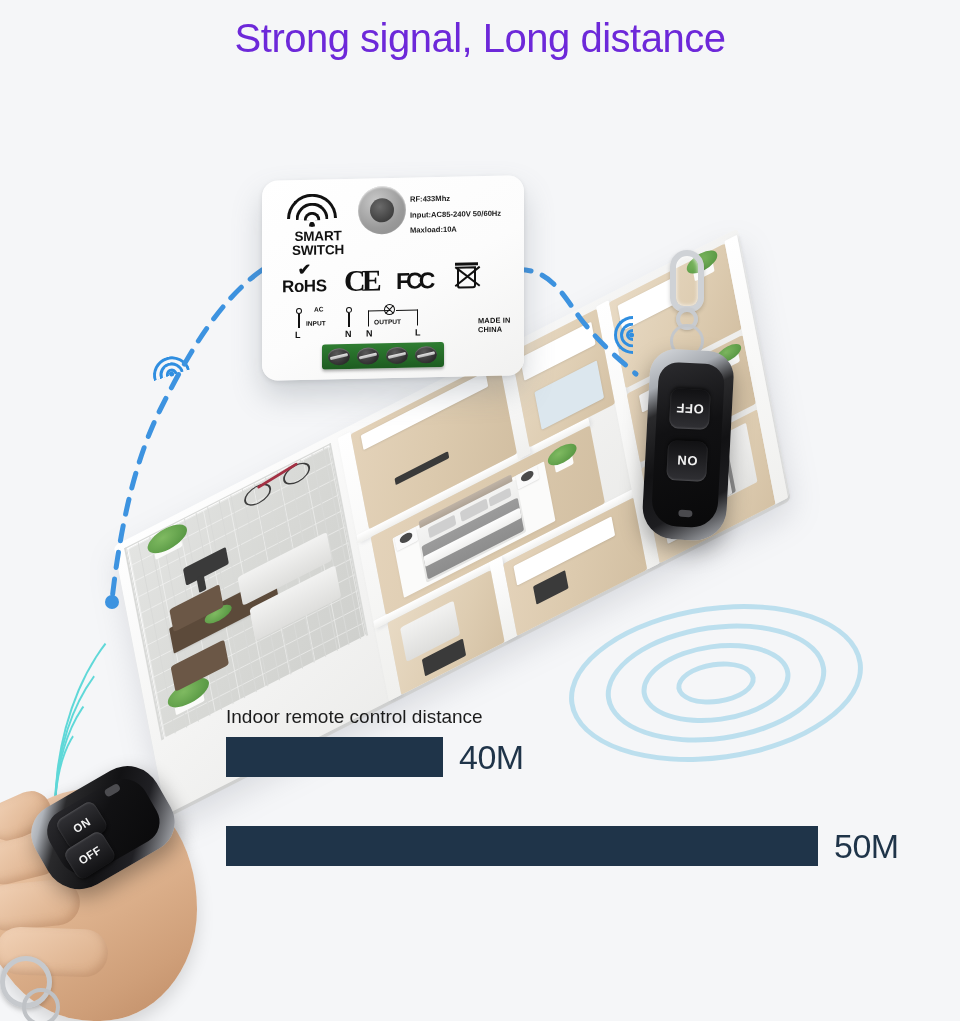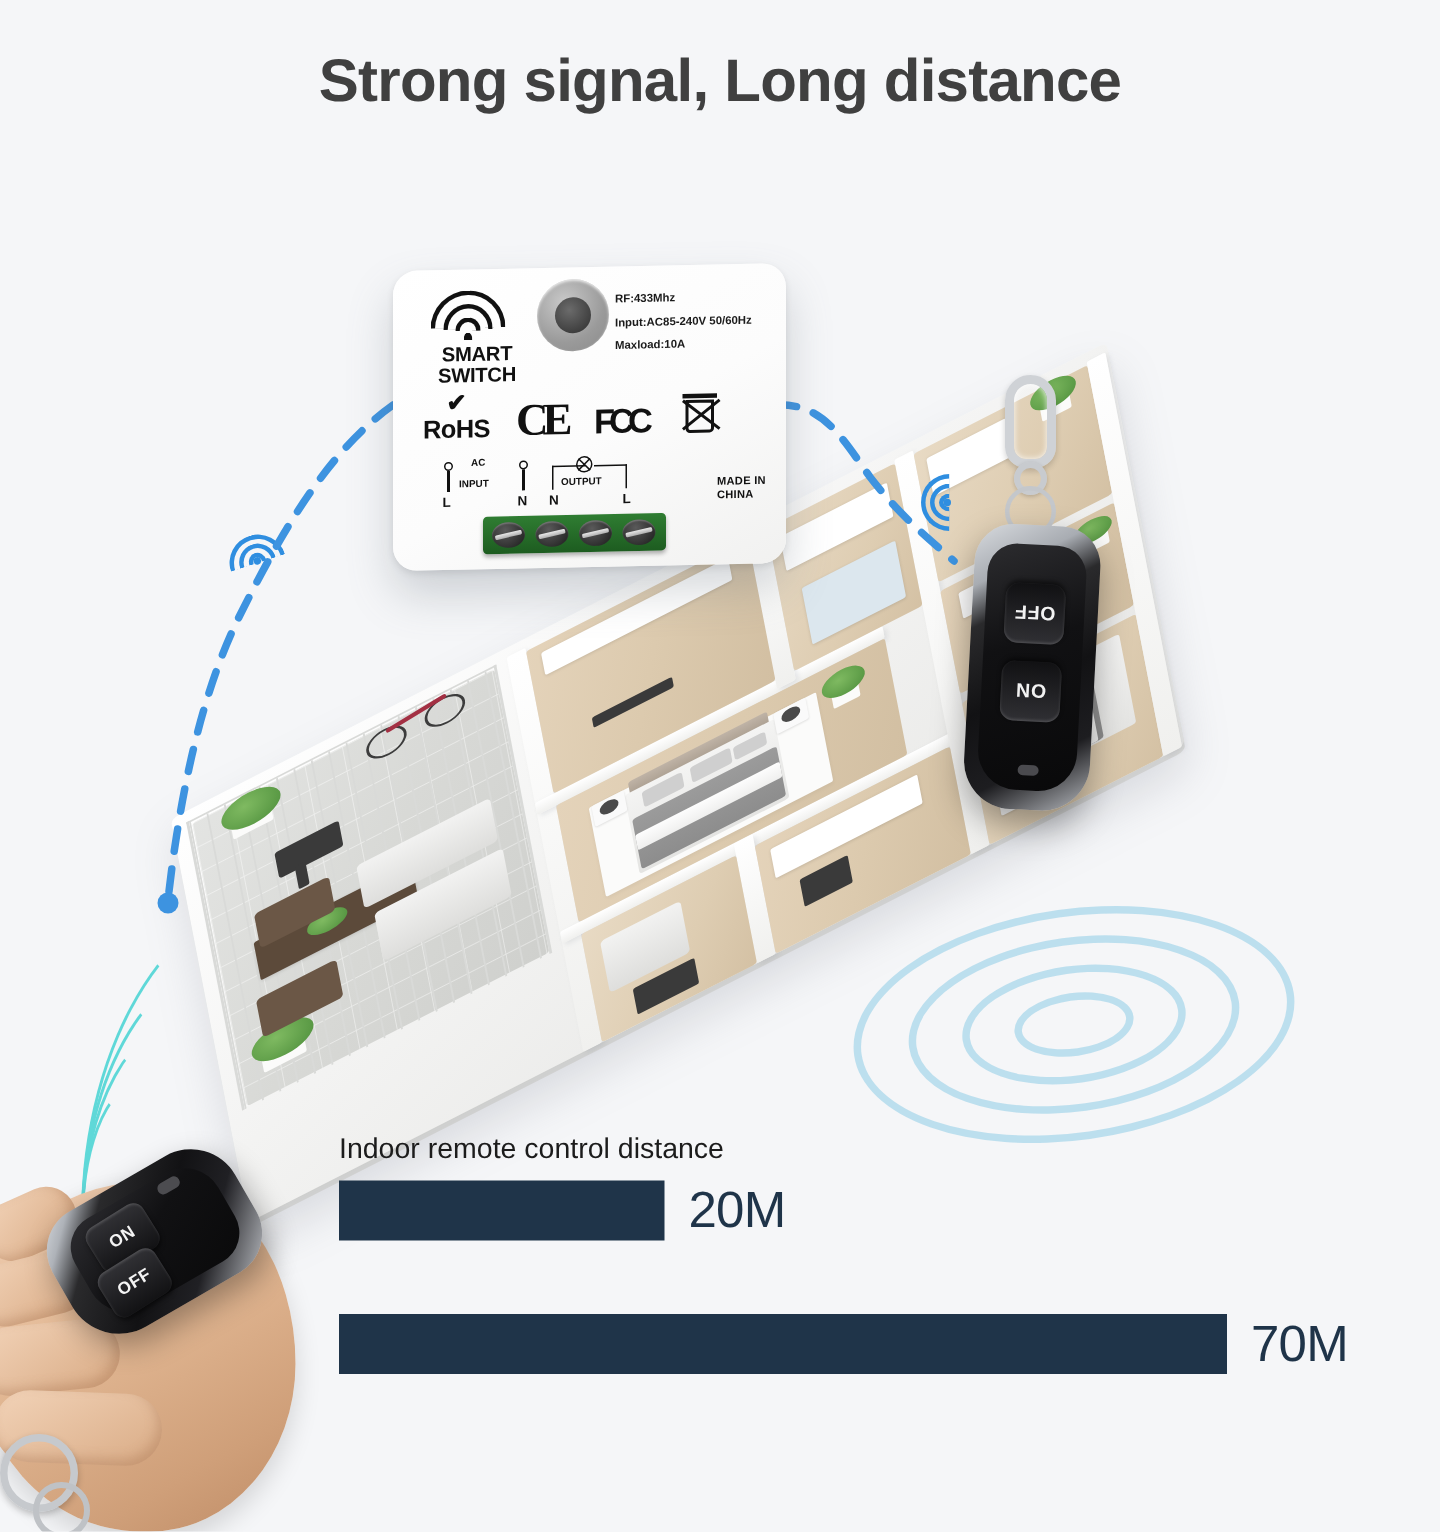--- a/index.html
+++ b/index.html
@@ -6,22 +6,22 @@
   body {
     width:960px; height:1021px;
     background:#f5f6f8;
     font-family:"Liberation Sans", sans-serif;
     position:relative; overflow:hidden;
   }
 
   
   .header { position:absolute; top:0; left:0; width:960px; text-align:center; }
   .title {
-    font-size:40px; font-weight:bold; color:#404040;
-    letter-spacing:-0.5px; margin-top:32px; line-height:1.1;
+    font-size:40px; font-weight:normal; color:#6d28d9;
+    letter-spacing:-0.5px; margin-top:16px; line-height:1.1;
   }
   .subtitle {
     font-size:19px; color:#2b2b2b; margin-top:16px; font-weight:400;
   }
 
   
   .scene { position:absolute; top:150px; left:0; width:960px; height:560px; }
 
   
   .plan {
@@ -275,21 +275,21 @@
   .wa2{ width:25px; height:13px; }
   .wa3{ width:12px; height:7px; }
   .wifi-ico b{ position:absolute; left:50%; bottom:-1px; width:5px; height:5px;
                background:#2f8ee0; border-radius:50%; transform:translateX(-50%); }
 
   
   .sig-svg { position:absolute; left:0; top:0; width:960px; height:720px;
              pointer-events:none; z-index:22; }
 
   
-  .bars { position:absolute; left:0; top:748px; width:960px; height:250px; z-index:25; }
+  .bars { position:absolute; left:0; top:698px; width:960px; height:250px; z-index:25; }
   .bar-group { position:absolute; left:226px; }
   .bar-label { font-size:19px; color:#1c1c1c; margin-bottom:9px; }
   .bar-row { display:flex; align-items:center; }
   .bar-fill { height:40px; background:#1f3449; }
   .bar-val  { font-size:34px; color:#1f3449; font-weight:400; margin-left:16px; letter-spacing:-.5px; }
 </style>
 </head>
 <body>
 
 <div class="header">
@@ -519,24 +519,24 @@
   <div class="keyring"></div>
   <div class="keyring2"></div>
 </div>
 
 <div class="bars">
 
   <div class="bar-group" style="top:8px;">
     <div class="bar-label">Indoor remote control distance</div>
     <div class="bar-row">
       <div class="bar-fill" style="width:217px;"></div>
-      <div class="bar-val">20M</div>
+      <div class="bar-val">40M</div>
     </div>
   </div>
 
   <div class="bar-group" style="top:128px;">
     <div class="bar-row">
       <div class="bar-fill" style="width:592px;"></div>
-      <div class="bar-val">70M</div>
+      <div class="bar-val">50M</div>
     </div>
   </div>
 
 </div>
 
 </body></html>

